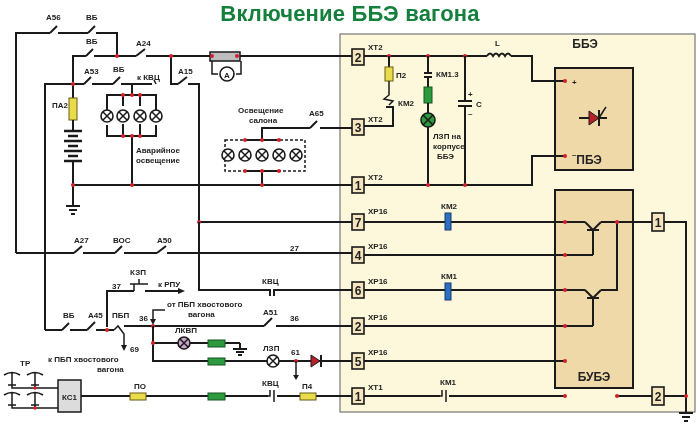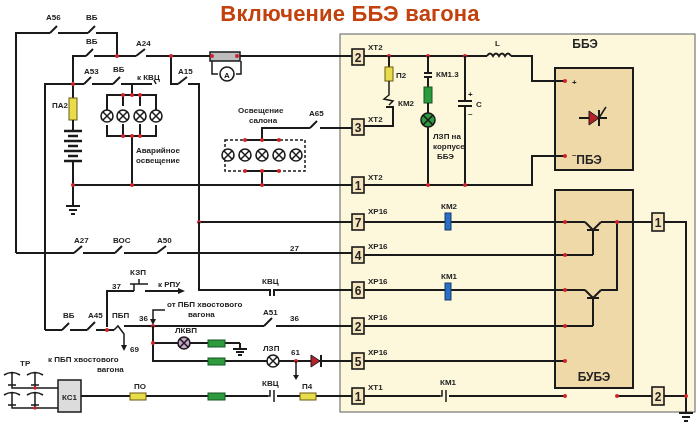--- a/index.html
+++ b/index.html
@@ -1,17 +1,17 @@
 <!DOCTYPE html>
 <html><head>
 <meta charset="utf-8">
 <style>
   html,body{margin:0;padding:0;background:#ffffff;}
   body{width:700px;height:429px;overflow:hidden;position:relative;font-family:"Liberation Sans",sans-serif;}
-  #title{position:absolute;left:0;top:0;width:700px;text-align:center;top:1px;font-family:"Liberation Sans",sans-serif;font-weight:bold;font-size:22px;color:#c2410c;letter-spacing:0.2px;}
+  #title{position:absolute;left:0;top:0;width:700px;text-align:center;top:1px;font-family:"Liberation Sans",sans-serif;font-weight:bold;font-size:22px;color:#15803d;letter-spacing:0.2px;}
   svg{position:absolute;left:0;top:0;}
   .w{stroke:#1a1a1a;stroke-width:2;fill:none;}
   .wt{stroke:#1a1a1a;stroke-width:1.5;fill:none;}
   .lbl{font-family:"Liberation Sans",sans-serif;font-size:8px;font-weight:bold;fill:#222;}
   .blk{font-family:"Liberation Sans",sans-serif;font-size:12px;font-weight:bold;fill:#222;}
   .term{fill:#f5e6bf;stroke:#1a1a1a;stroke-width:1.6;}
   .termt{font-family:"Liberation Sans",sans-serif;font-size:12px;font-weight:bold;fill:#222;}
   .dot{fill:#d32027;}
   .fuse{fill:#e8dc4a;stroke:#6b5a10;stroke-width:1;}
   .res{fill:#2e9a3e;stroke:#155522;stroke-width:1;}

